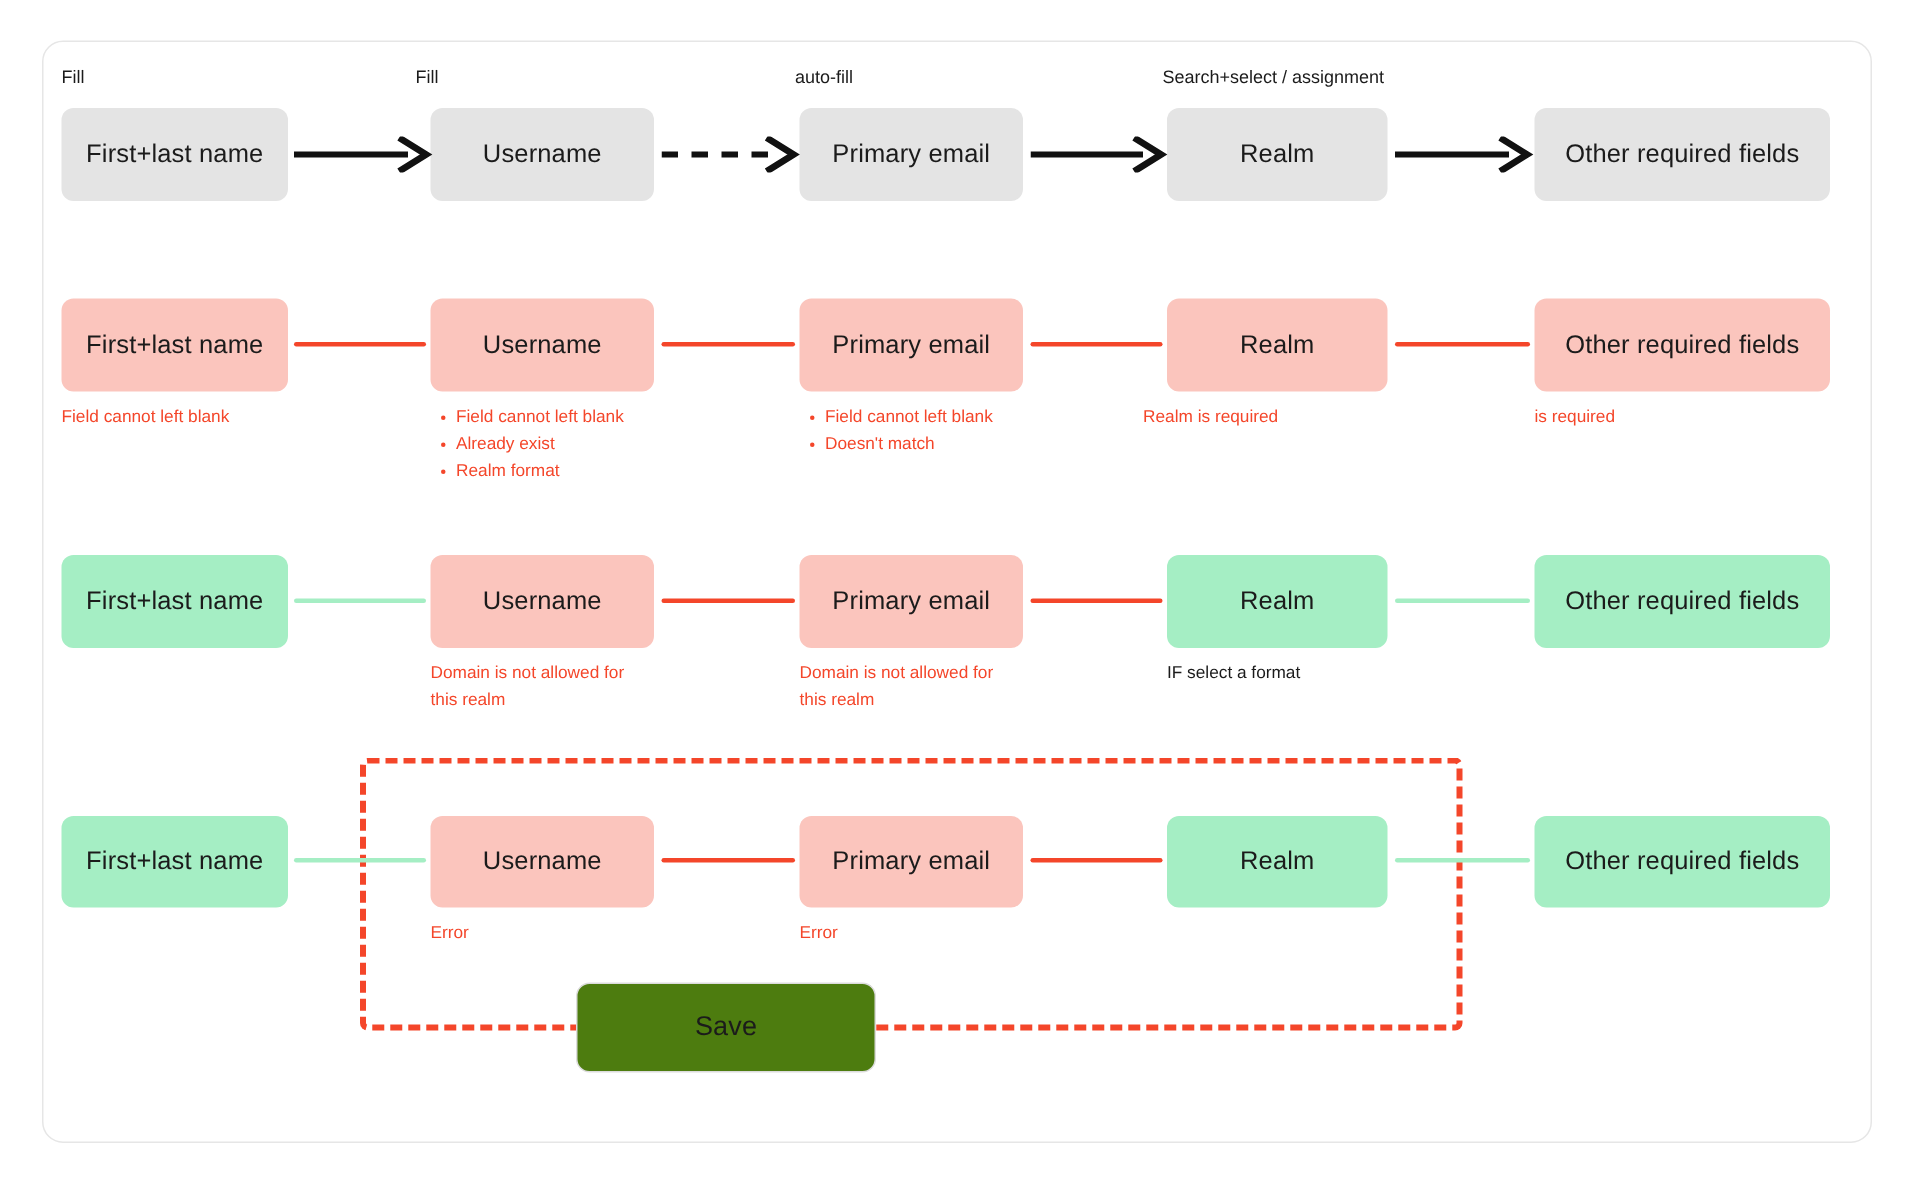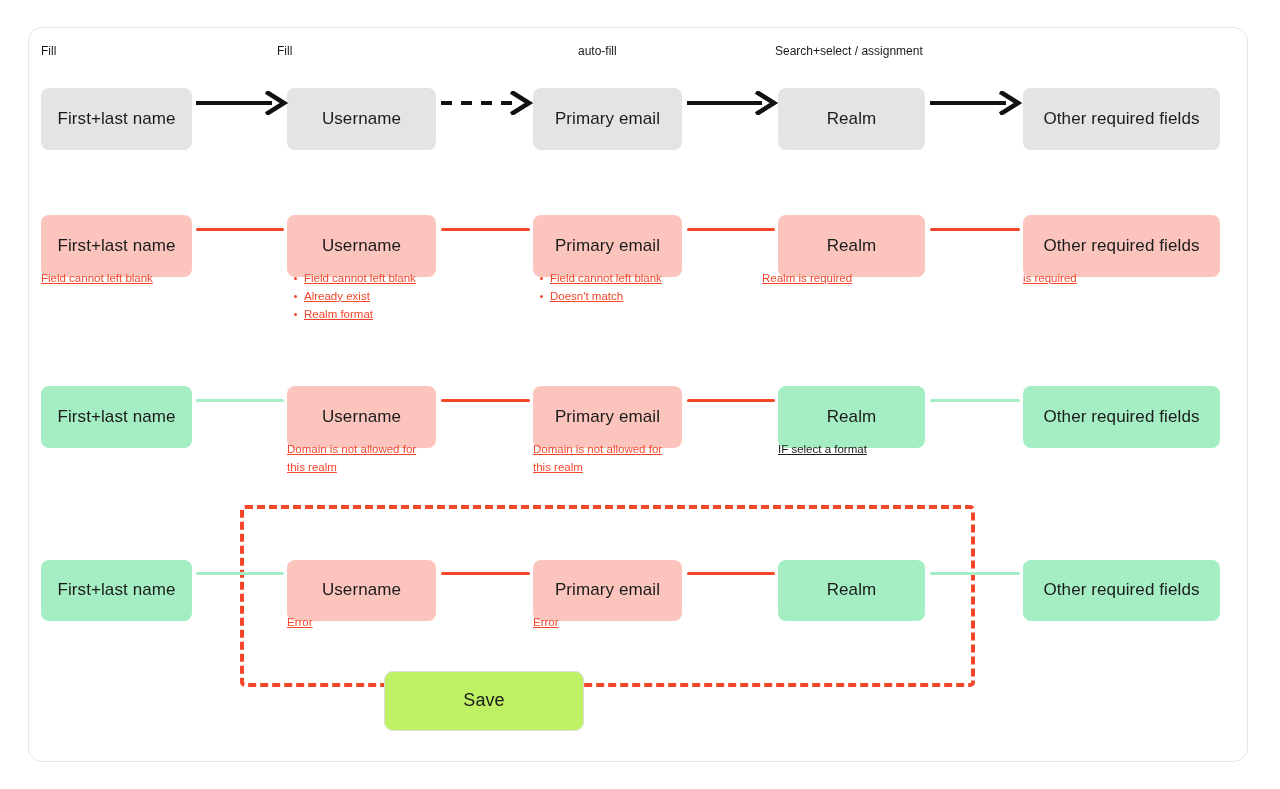--- a/index.html
+++ b/index.html
@@ -35,46 +35,44 @@
     align-items: center;
     justify-content: center;
     border-radius: 8px;
     box-sizing: border-box;
     font-size: 17px;
     color: #1b1b1b;
     letter-spacing: 0.1px;
     text-align: right;
     padding: 0 8px;
     line-height: 1.2;
-    margin-top: 16px;
   }
   .node.neutral { background: #e4e4e4; }
   .node.error   { background: #fbc5bd; }
   .node.ok      { background: #a5eec4; }
   .node.button {
-    background: #bef264;
+    background: #4d7c0f;
     border: 1px solid #dcdcdc;
     border-radius: 9px;
   }
 
   
   .cap-top {
     position: absolute;
     font-size: 12px;
     color: #1b1b1b;
     white-space: nowrap;
   }
 
   
   .msg {
     position: absolute;
     font-size: 11.5px;
     line-height: 1.55;
     color: #f4462a;
-    text-decoration: underline;
   }
   .msg.neutral-text { color: #1b1b1b; }
   .msg ul {
     margin: 0;
     padding: 0 0 0 13px;
     list-style: none;
   }
   .msg li {
     position: relative;
     padding-left: 0;
@@ -118,21 +116,21 @@
 </style>
 </head>
 <body>
 
 <div id="stage">
 
   <div class="card"></div>
 
   <div class="cap-top" style="left:41px; top:44px;">Fill</div>
   <div class="cap-top" style="left:277px; top:44px;">Fill</div>
-  <div class="cap-top" style="left:530px; top:44px;margin-left:48px;">auto-fill</div>
+  <div class="cap-top" style="left:530px; top:44px;">auto-fill</div>
   <div class="cap-top" style="left:775px; top:44px;">Search+select / assignment</div>
 
   <div class="node neutral" style="left:41px; top:72px; width:151px; height:62px;">First+last name</div>
   <div class="node neutral" style="left:287px; top:72px; width:149px; height:62px;">Username</div>
   <div class="node neutral" style="left:533px; top:72px; width:149px; height:62px;">Primary email</div>
   <div class="node neutral" style="left:778px; top:72px; width:147px; height:62px;">Realm</div>
   <div class="node neutral" style="left:1023px; top:72px; width:197px; height:62px;">Other required fields</div>
 
   <svg class="arrow" style="left:196px; top:91px;" width="95" height="24" viewBox="0 0 95 24">
     <line x1="0" y1="12" x2="76" y2="12" stroke="#111111" stroke-width="4"></line>

